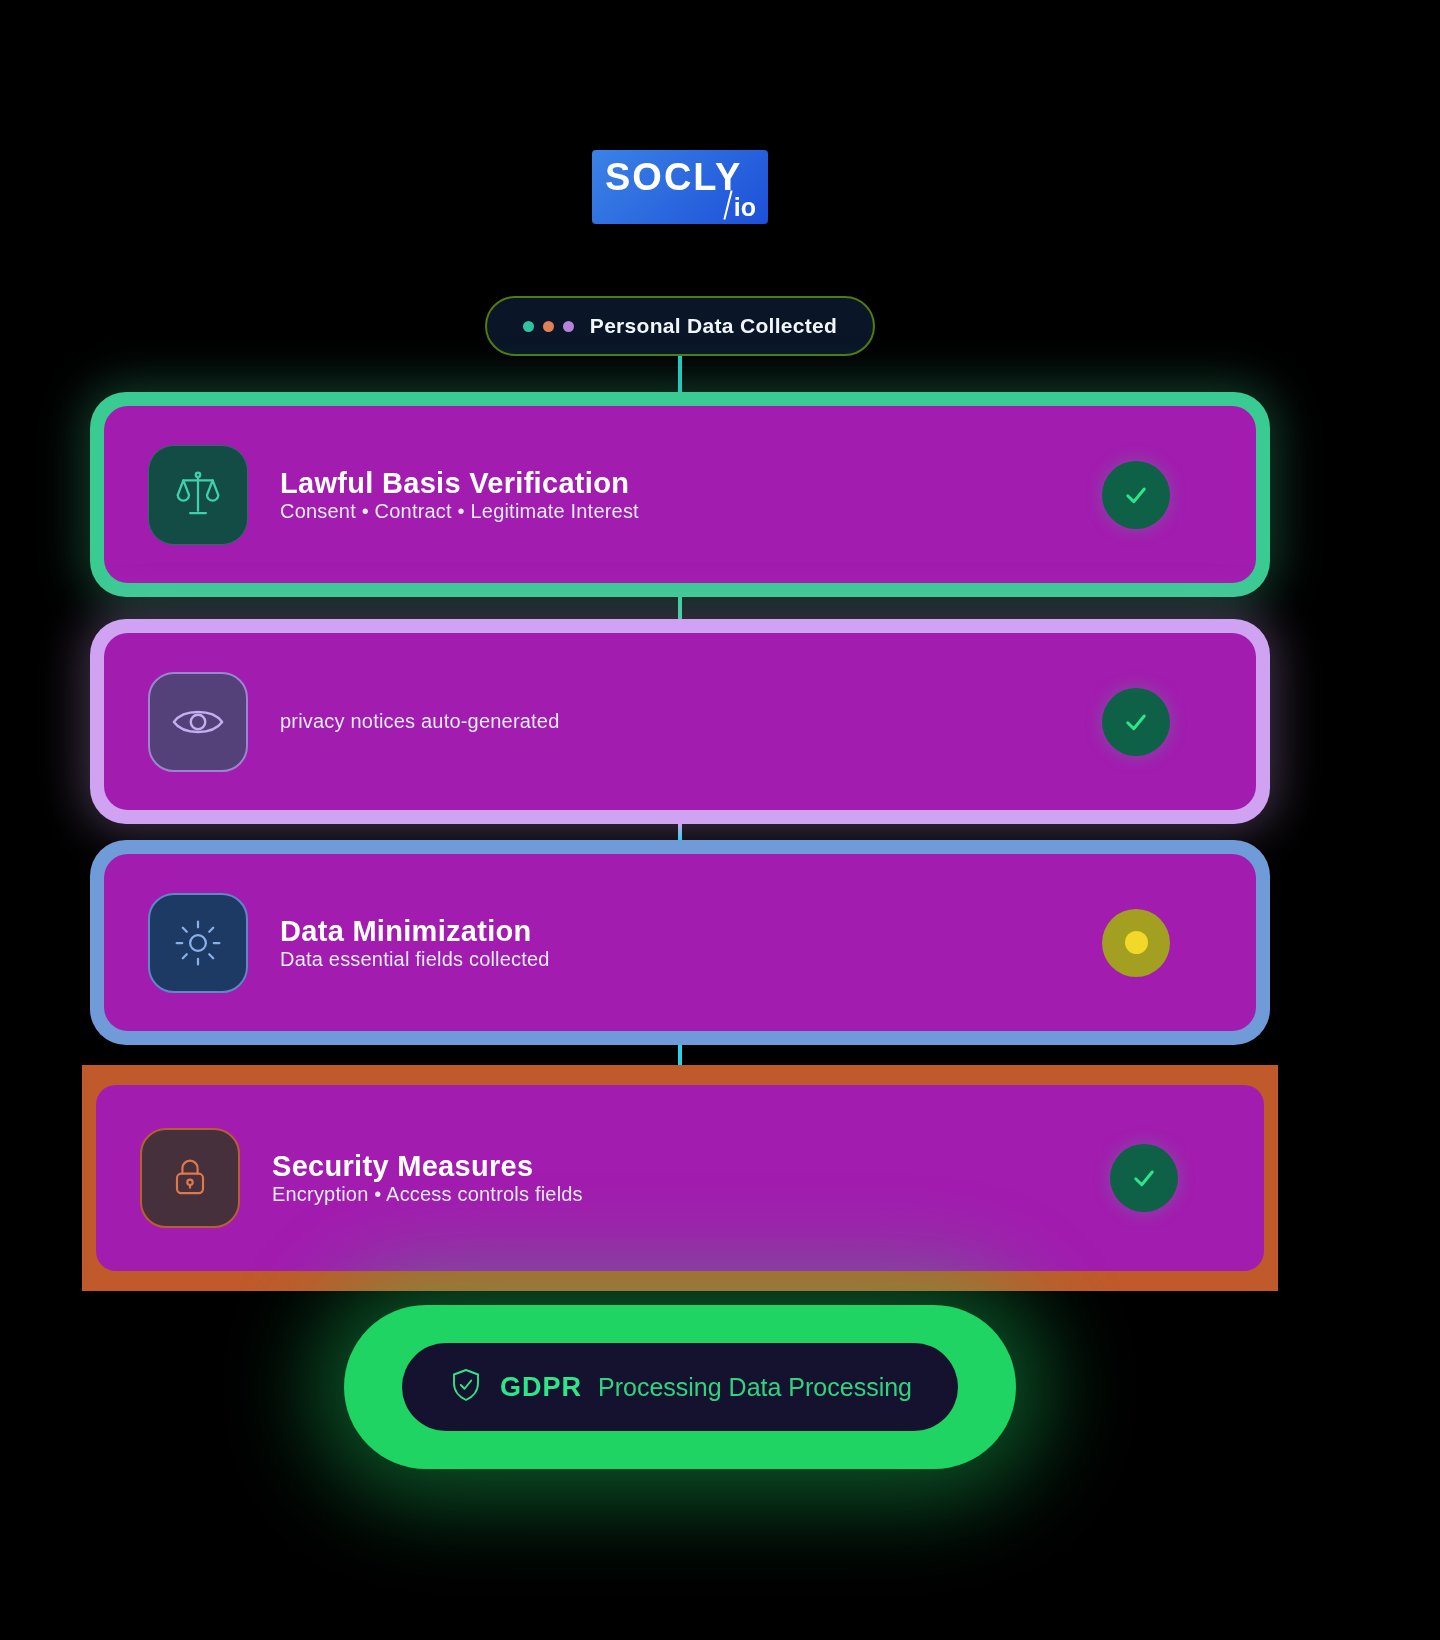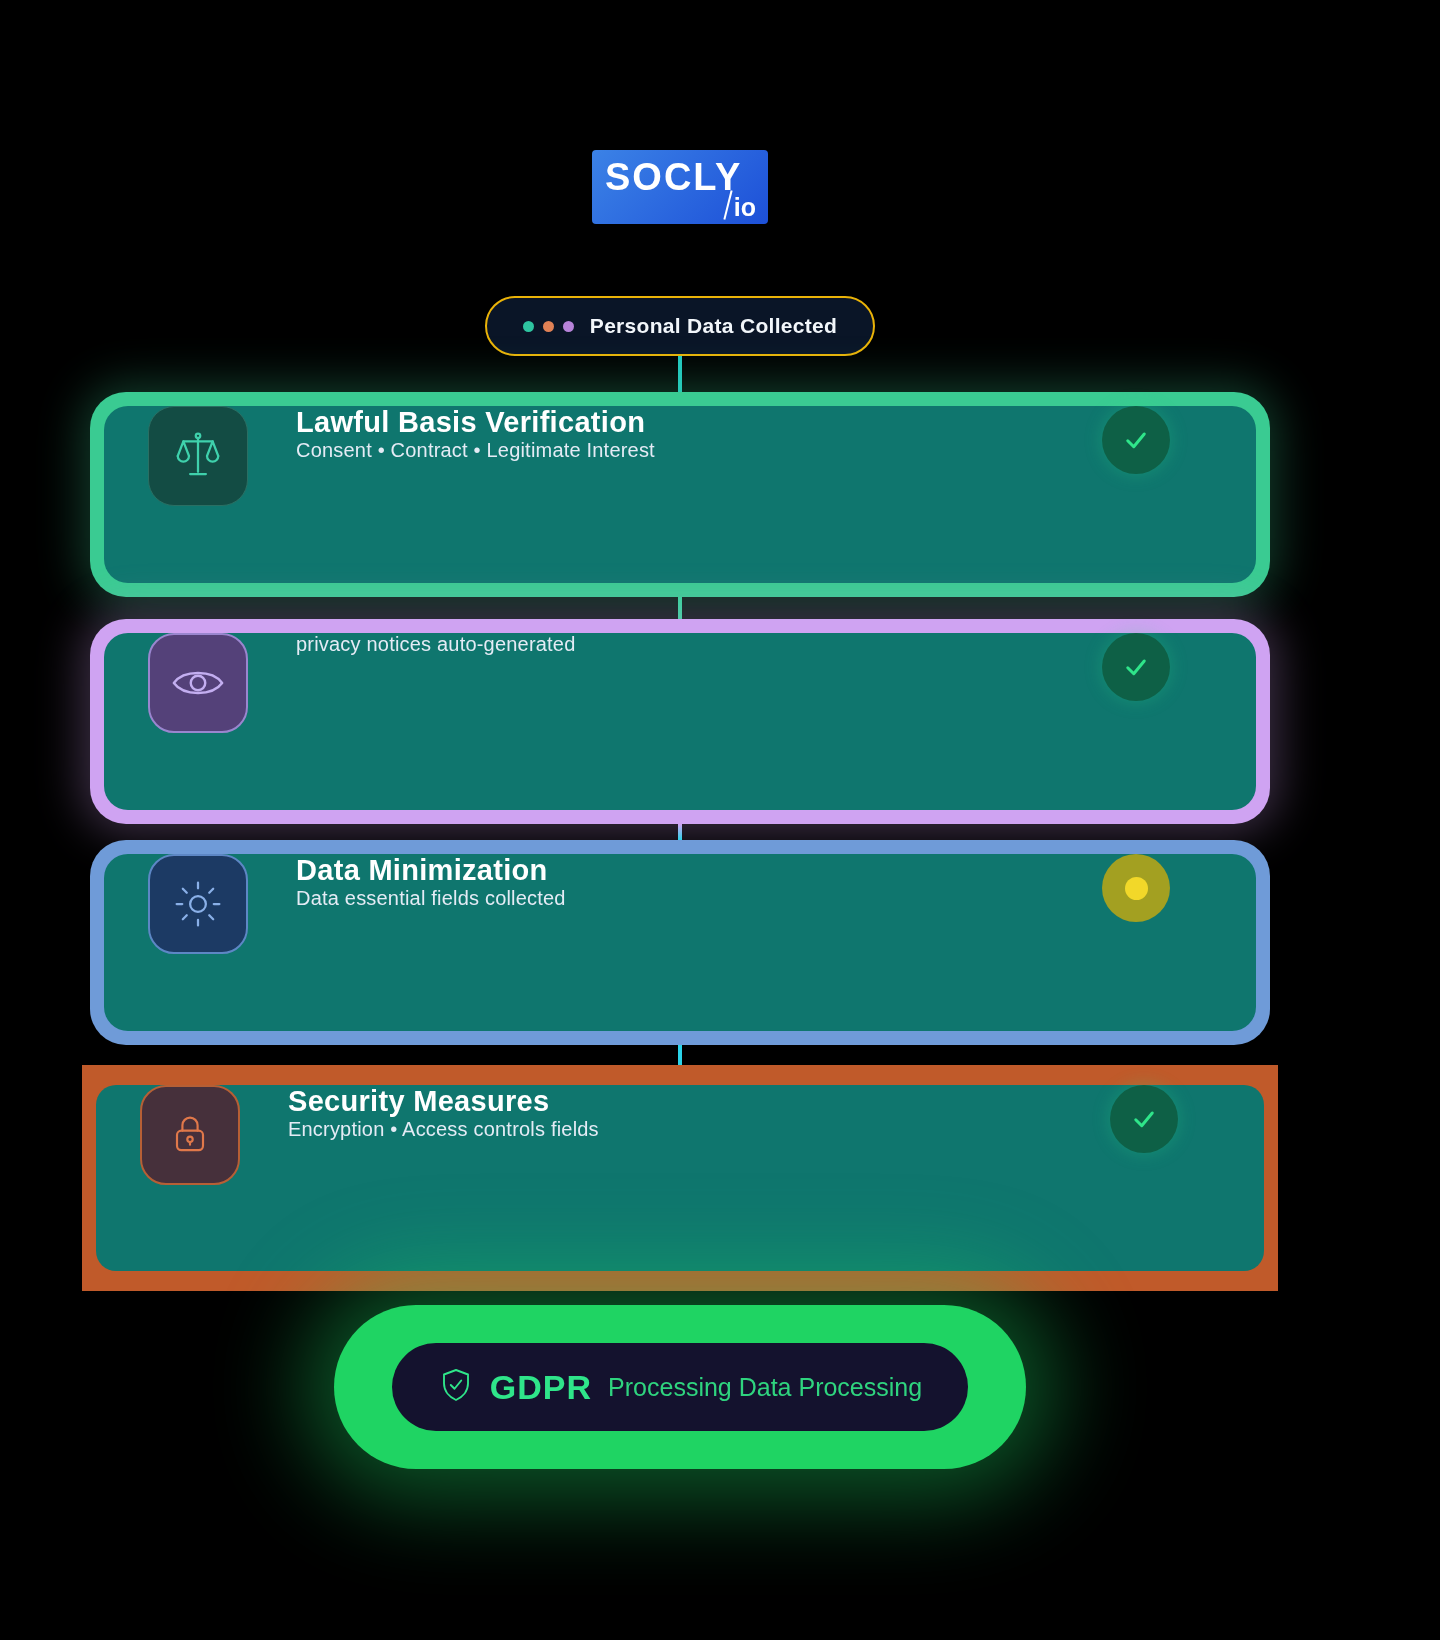--- a/index.html
+++ b/index.html
@@ -30,21 +30,21 @@
     font-size:25px; font-weight:bold; display:flex; align-items:flex-end; gap:5px;padding-left:28px;
   }
   .logo-slash {
     display:inline-block; width:2px; height:30px; background:#fff;
     transform:rotate(14deg); margin-bottom:2px;
   }
 
   
   .badge {
     margin-top:72px; height:60px; display:flex; align-items:center; gap:16px;
-    padding:0 36px; border:2px solid #eab308; border-radius:31px;
+    padding:0 36px; border:2px solid #4d7c0f; border-radius:31px;
     background:#0a1527; flex:none;
   }
   .dots { display:flex; gap:9px; }
   .dot { width:11px; height:11px; border-radius:50%; }
   .dot-teal   { background:#2ec4a0; }
   .dot-orange { background:#e08155; }
   .dot-purple { background:#b783d9; }
   .badge-label { color:#f2f6fa; font-size:21px; font-weight:bold; letter-spacing:.3px; }
 
   
@@ -54,22 +54,22 @@
   .conn-mix   { height:16px; background:linear-gradient(#cfa3f2,#2bd3e8); }
   .conn-cyan  { height:20px; background:#2bd3e8; }
 
   
   .card { width:1180px; border-radius:36px; padding:14px; flex:none; }
   .card-green  { background:#3acb92; box-shadow:0 0 46px 8px rgba(58,203,146,.30); }
   .card-purple { background:#cfa3f2; box-shadow:0 0 46px 8px rgba(207,163,242,.30); }
   .card-blue   { background:#6f9bd8; }
   .card-orange { background:#c05a2a; border-radius:0; padding:20px 14px; width:1196px; }
   .card-inner {
-    background:#0f766e; border-radius:24px; height:177px;
-    display:flex; align-items:flex-start; gap:48px; padding:0 86px 0 44px;
+    background:#a21caf; border-radius:24px; height:177px;
+    display:flex; align-items:center; gap:32px; padding:0 86px 0 44px;
   }
   .card-orange .card-inner { height:186px; border-radius:20px; }
 
   .icon-box {
     width:100px; height:100px; border-radius:26px; flex:none;
     display:flex; align-items:center; justify-content:center;
   }
   .icon-green  { background:#134c44; border:1px solid #2a6f63; }
   .icon-purple { background:#544179; border:2px solid #9a86cf; }
   .icon-blue   { background:#1c3a64; border:2px solid #5d87c5; }
@@ -90,21 +90,21 @@
   
   .gdpr-glow {
     margin-top:14px; flex:none;
     background:#1fd463; border-radius:92px; padding:38px 58px;
     box-shadow:0 0 90px 32px rgba(31,212,99,.40);
   }
   .gdpr-pill {
     background:#14122e; border-radius:46px; height:88px;
     display:flex; align-items:center; gap:16px; padding:0 46px;
   }
-  .gdpr-strong { color:#2fe58a; font-size:34px; font-weight:bold; letter-spacing:1px; }
+  .gdpr-strong { color:#2fe58a; font-size:27px; font-weight:bold; letter-spacing:1px; }
   .gdpr-label  { color:#2fd47f; font-size:25px; }
 </style>
 </head>
 <body>
 
 <div class="page">
   <div class="column">
 
     <div class="logo">
       <span class="logo-main">SOCLY</span>

